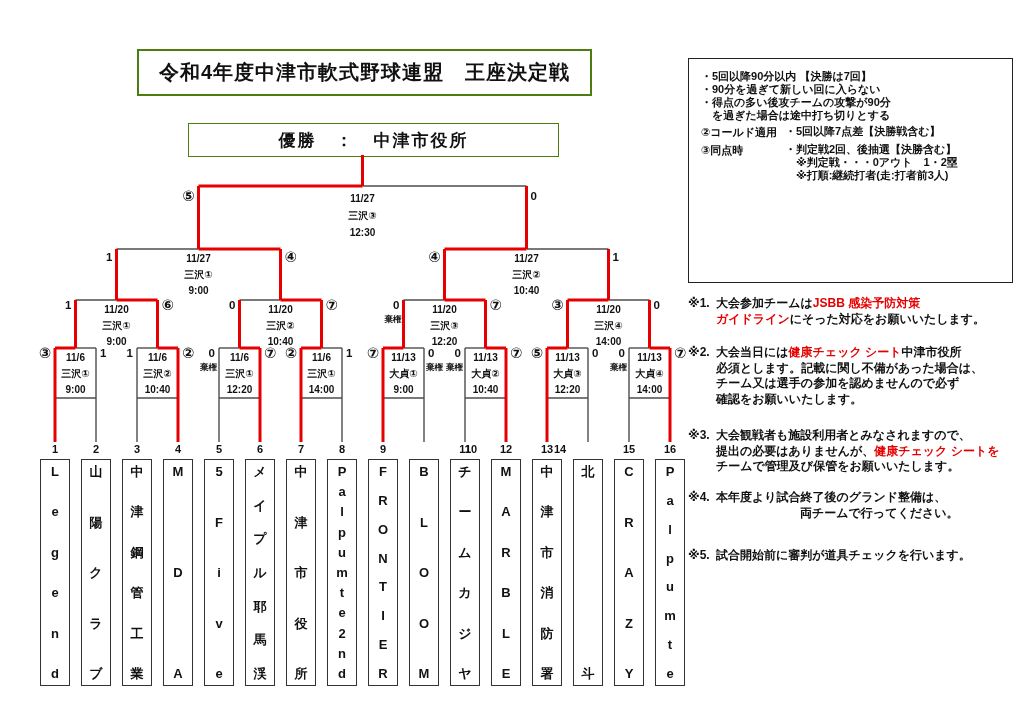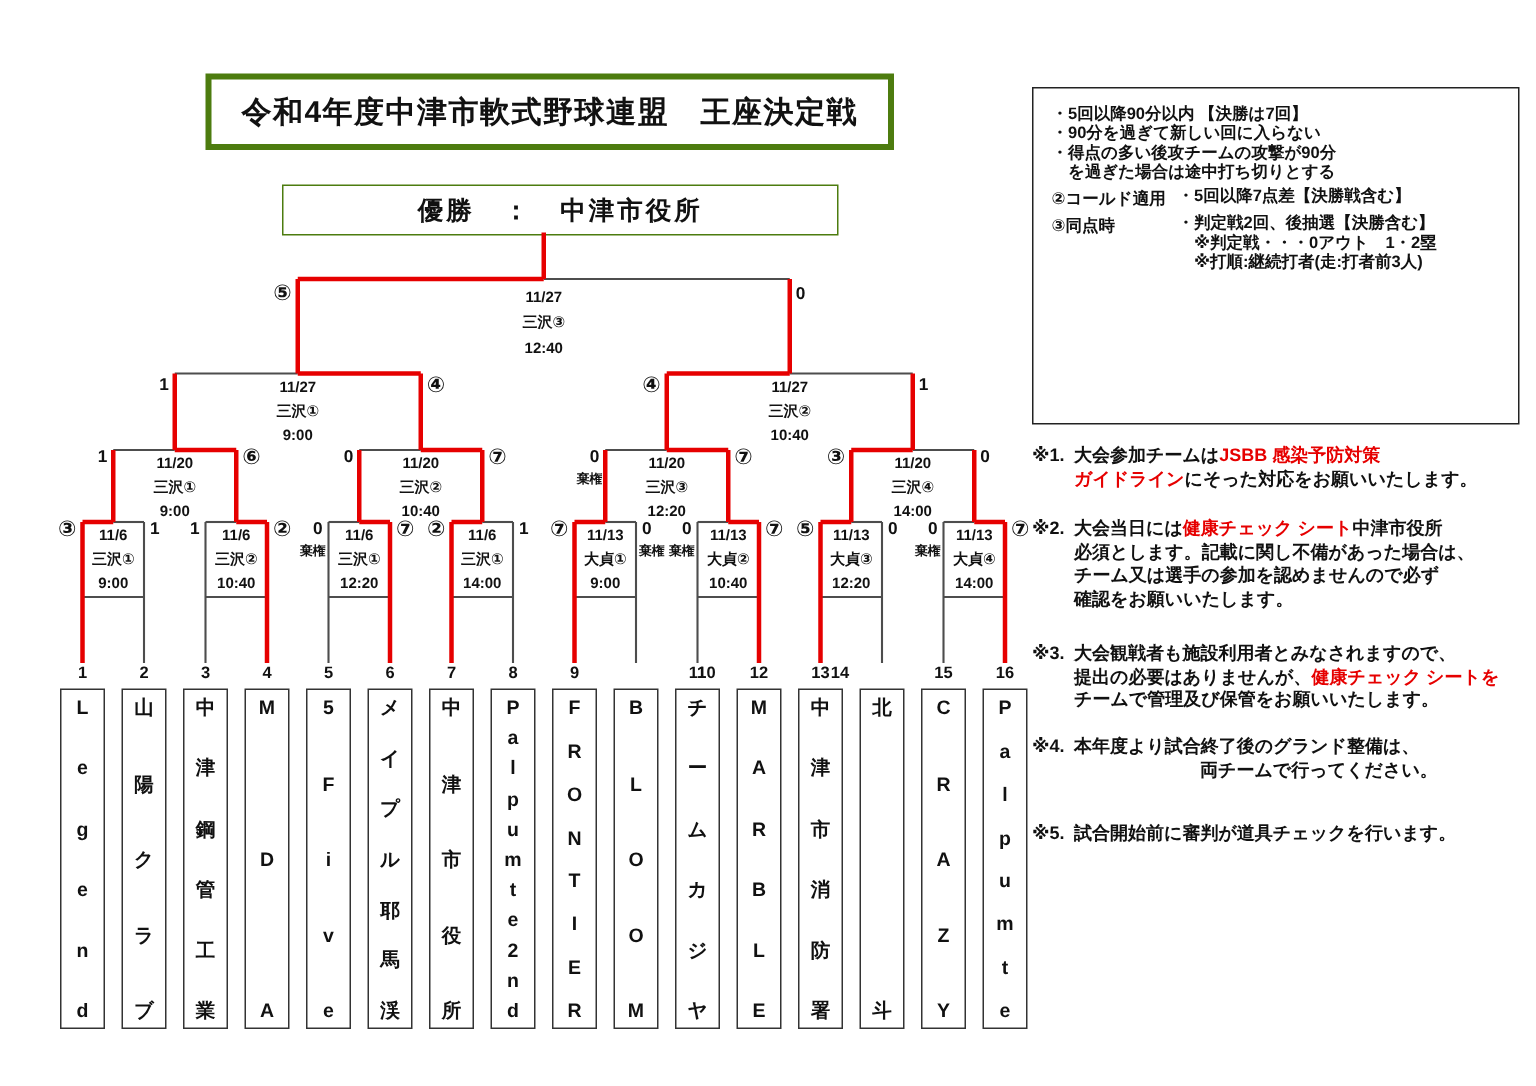--- a/index.html
+++ b/index.html
@@ -1,20 +1,20 @@
 <!DOCTYPE html>
 <html style="--red: #e60000; --line: #4d4d4d;"><head>
 <meta charset="utf-8">
 <style>
   :root{ --red:#e60000; --line:#4d4d4d; --ink:#111; }
   html,body{margin:0;padding:0;background:#fff;}
   #stage{position:relative;width:1024px;height:724px;background:#fff;overflow:hidden;
          font-family:"Liberation Sans","DejaVu Sans",sans-serif;color:var(--ink);}
   .abs{position:absolute;}
-  .box{border:4px solid #4d7c0f;background:#fff;display:flex;align-items:center;justify-content:center;}
+  .box{border:2px solid #4d7c0f;background:#fff;display:flex;align-items:center;justify-content:center;}
   #title-box{left:137px;top:49px;width:451px;height:43px;font-size:20px;font-weight:bold;letter-spacing:1px;}
   #champion-box{left:188px;top:123px;width:369px;height:32px;border-width:1.5px;font-size:17px;font-weight:bold;letter-spacing:2px;}
   #rules-box{left:688px;top:58px;width:325px;height:225px;border:1.5px solid #222;background:#fff;
              padding:11px 6px 8px 12px;box-sizing:border-box;display:flex;flex-direction:column;row-gap:3px;}
   .rule-row{display:flex;}
   .rule-label{width:84px;flex:0 0 84px;font-size:11px;font-weight:bold;}
   .rule-lines{font-size:11px;font-weight:bold;line-height:13px;white-space:pre;}
   .note{display:flex;font-size:12px;font-weight:bold;line-height:15.5px;}
   .note-mark{width:28px;flex:0 0 28px;}
   .note-lines{white-space:pre;}
@@ -277,21 +277,21 @@
       <div class="match-info abs" style="left: 486.5px; top: 251px; width: 80px;">
         <div>11/27</div>
         <div>三沢②</div>
         <div>10:40</div>
       </div>
       <div class="score sl circ abs" style="left: 400.5px; width: 40px; top: 249px;">④</div>
       <div class="score sr abs" style="left: 612.5px; width: 40px; top: 249px;">1</div>
       <div class="match-info abs" style="left: 322.5px; top: 190px; width: 80px; line-height: 17px;">
         <div>11/27</div>
         <div>三沢③</div>
-        <div>12:40</div>
+        <div>12:30</div>
       </div>
       <div class="score sl circ abs" style="left: 154.5px; width: 40px; top: 188px;">⑤</div>
       <div class="score sr abs" style="left: 530.5px; width: 40px; top: 188px;">0</div>
       <div class="team-number abs" style="left: 43px; top: 442px; width: 24px;">1</div>
       <div class="team-box abs" style="left: 40px; top: 459px; width: 30px; height: 227px;">
         <span>L</span>
         <span>e</span>
         <span>g</span>
         <span>e</span>
         <span>n</span>

